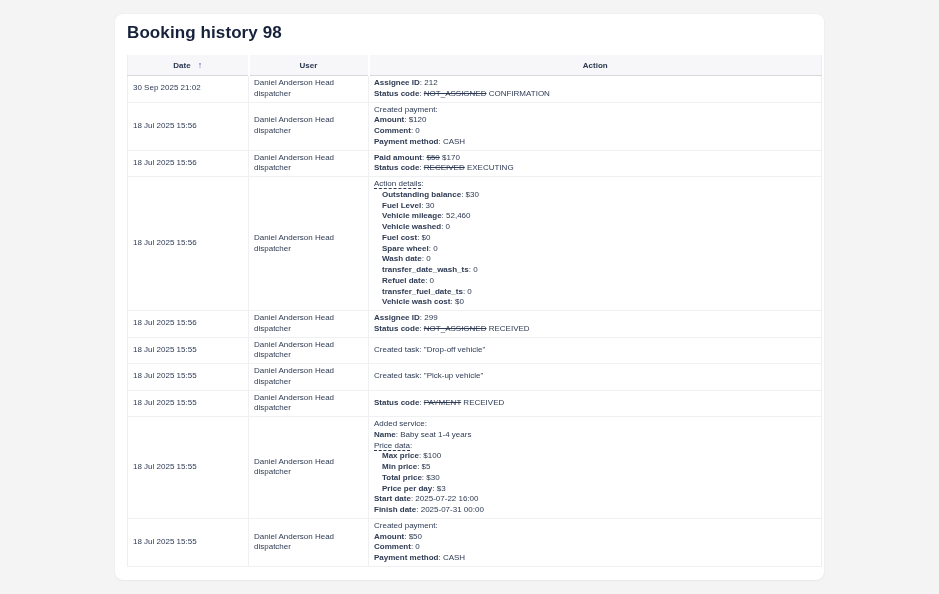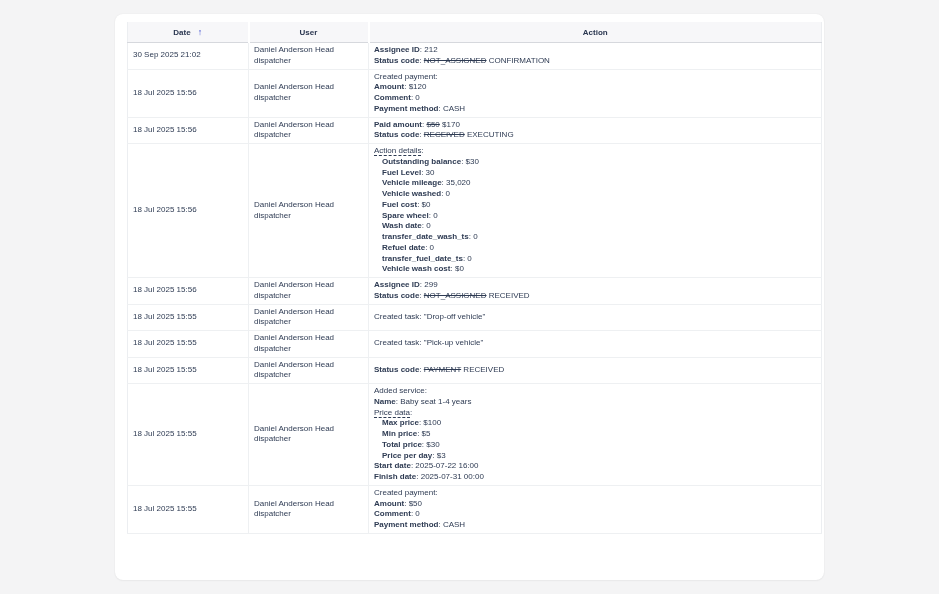--- a/index.html
+++ b/index.html
@@ -71,20 +71,21 @@
   .dashed-u {
     text-decoration: underline;
     text-decoration-style: dashed;
     text-underline-offset: 2px;
   }
 </style>
 </head>
 <body>
 
 <div class="card">
+  <div class="title">Booking history 98</div>
   <table class="history">
     <colgroup>
         <col class="c1">
         <col class="c2">
         <col class="c3">
       </colgroup>
     <thead>
       <tr>
         <th>
           <span>Date</span><span class="sort-arrow">↑</span>
@@ -124,21 +125,21 @@
             <div class="line"><span class="b">Status code</span><span>: </span><span class="strike">RECEIVED</span><span> EXECUTING</span></div>
           </td>
         </tr>
         <tr>
           <td class="c-date">18 Jul 2025 15:56</td>
           <td class="c-user">Daniel Anderson Head dispatcher</td>
           <td class="c-action">
             <div class="line"><span class="dashed-u">Action details</span><span>:</span></div>
             <div class="line indent"><span class="b">Outstanding balance</span><span>: $30</span></div>
             <div class="line indent"><span class="b">Fuel Level</span><span>: 30</span></div>
-            <div class="line indent"><span class="b">Vehicle mileage</span><span>: 35,020</span></div>
+            <div class="line indent"><span class="b">Vehicle mileage</span><span>: 52,460</span></div>
             <div class="line indent"><span class="b">Vehicle washed</span><span>: 0</span></div>
             <div class="line indent"><span class="b">Fuel cost</span><span>: $0</span></div>
             <div class="line indent"><span class="b">Spare wheel</span><span>: 0</span></div>
             <div class="line indent"><span class="b">Wash date</span><span>: 0</span></div>
             <div class="line indent"><span class="b">transfer_date_wash_ts</span><span>: 0</span></div>
             <div class="line indent"><span class="b">Refuel date</span><span>: 0</span></div>
             <div class="line indent"><span class="b">transfer_fuel_date_ts</span><span>: 0</span></div>
             <div class="line indent"><span class="b">Vehicle wash cost</span><span>: $0</span></div>
           </td>
         </tr>

